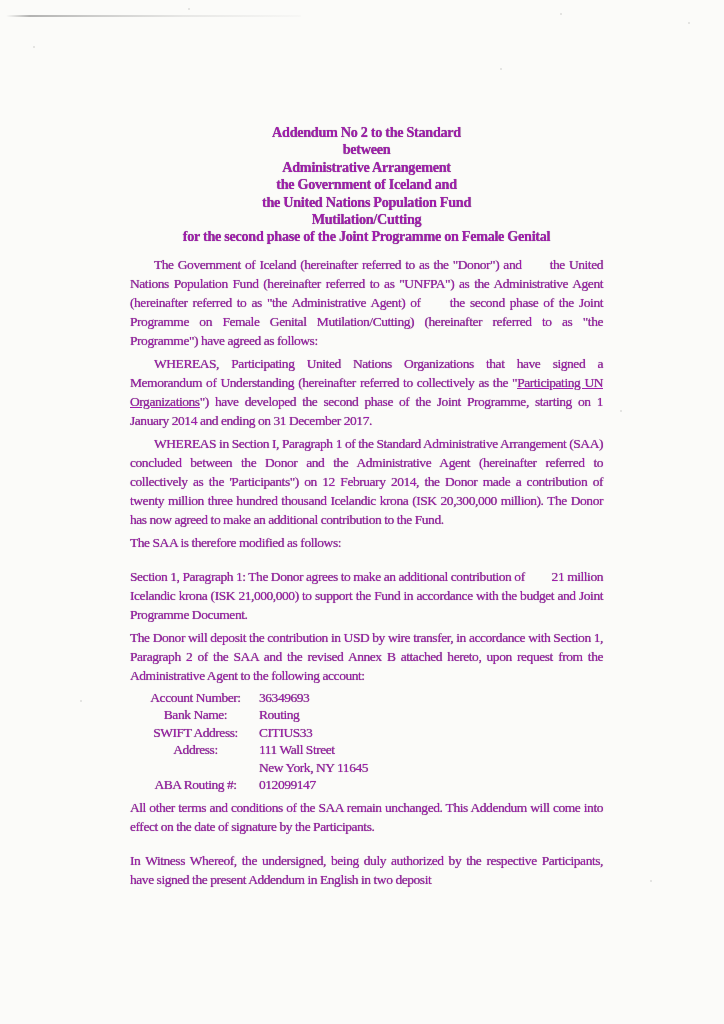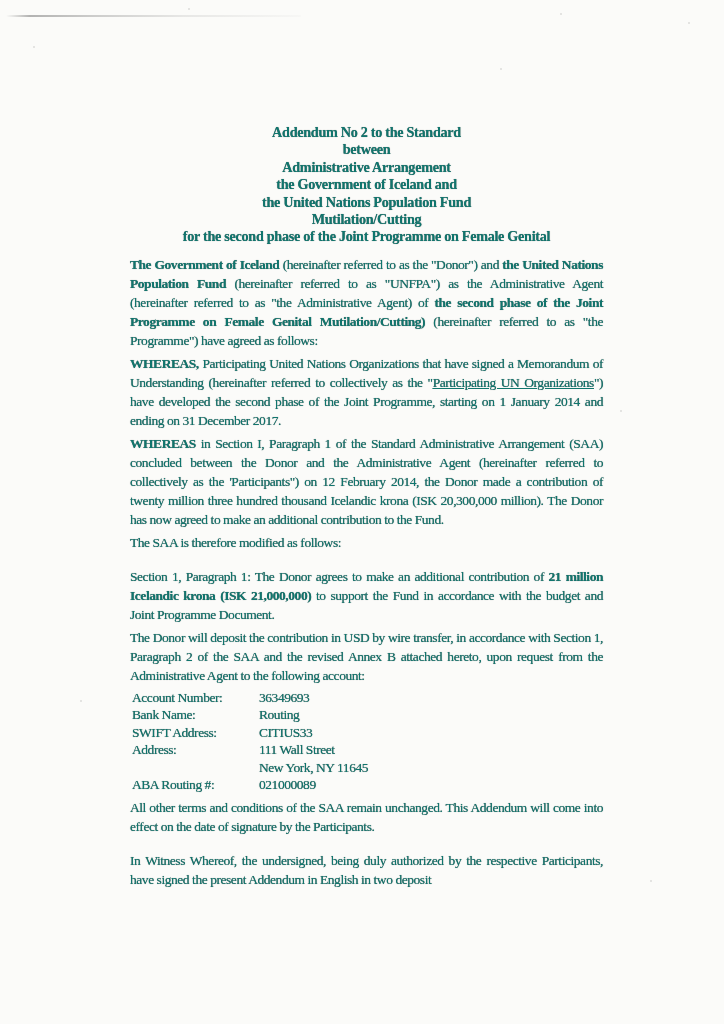--- a/index.html
+++ b/index.html
@@ -22,46 +22,46 @@
     text-align:center;font-weight:bold;
     font-size:14.2px;line-height:17.4px;letter-spacing:-0.3px;
     margin:0 0 9px 0;
   }
   .para{
     margin:0 0 4px 0;
     font-size:13.5px;line-height:19px;letter-spacing:-0.45px;
     text-align:justify;
   }
   .para.mb-lg{margin-bottom:15px;}
-  .b{font-weight:bold;}
+  .b{font-weight:normal;margin-left:24px;}
   .u{text-decoration:underline;}
   .acct{
     margin:3px 0 4px 2px;
     font-size:13.5px;line-height:17.5px;letter-spacing:-0.45px;
   }
   .acct-row{display:flex;}
-  .acct-label{width:127px;flex:0 0 auto;}
+  .acct-label{width:127px;flex:0 0 auto;text-align:center;}
   .streak{
     position:absolute;left:6px;top:15px;width:295px;height:2px;border-radius:1px;
     background:linear-gradient(90deg,
       rgba(100,100,100,0) 0%,
       rgba(90,90,90,0.45) 8%,
       rgba(110,110,110,0.33) 30%,
       rgba(140,140,140,0.18) 60%,
       rgba(170,170,170,0.05) 100%);
   }
   .speck{
     position:absolute;width:2px;height:2px;border-radius:50%;
     background:rgba(60,60,60,0.16);
   }
 </style>
 </head>
 <body>
 
-<div class="page" id="page" style="background: rgb(251, 251, 249); color: #0f766e;">
+<div class="page" id="page" style="background: rgb(251, 251, 249); color: #a21caf;">
 
   <div class="streak"></div>
   <div class="speck" style="left:188px;top:8px;"></div>
   <div class="speck" style="left:560px;top:13px;"></div>
   <div class="speck" style="left:688px;top:22px;"></div>
   <div class="speck" style="left:33px;top:46px;"></div>
   <div class="speck" style="left:500px;top:68px;"></div>
   <div class="speck" style="left:620px;top:410px;"></div>
   <div class="speck" style="left:80px;top:700px;"></div>
   <div class="speck" style="left:650px;top:880px;"></div>
@@ -101,21 +101,21 @@
         <div class="acct-row">
           <span class="acct-label">Address:</span>
           <span class="acct-value">111 Wall Street</span>
         </div>
         <div class="acct-row">
           <span class="acct-label"></span>
           <span class="acct-value">New York, NY 11645</span>
         </div>
         <div class="acct-row">
           <span class="acct-label">ABA Routing #:</span>
-          <span class="acct-value">021000089</span>
+          <span class="acct-value">012099147</span>
         </div>
       </div>
 
     <p class="para mb-lg"><span>All other terms and conditions of the SAA remain unchanged. This Addendum will come into effect on the date of signature by the Participants.</span></p>
     <p class="para"><span>In Witness Whereof, the undersigned, being duly authorized by the respective Participants, have signed the present Addendum in English in two deposit</span></p>
 
   </div>
 </div>
 
 </body></html>

